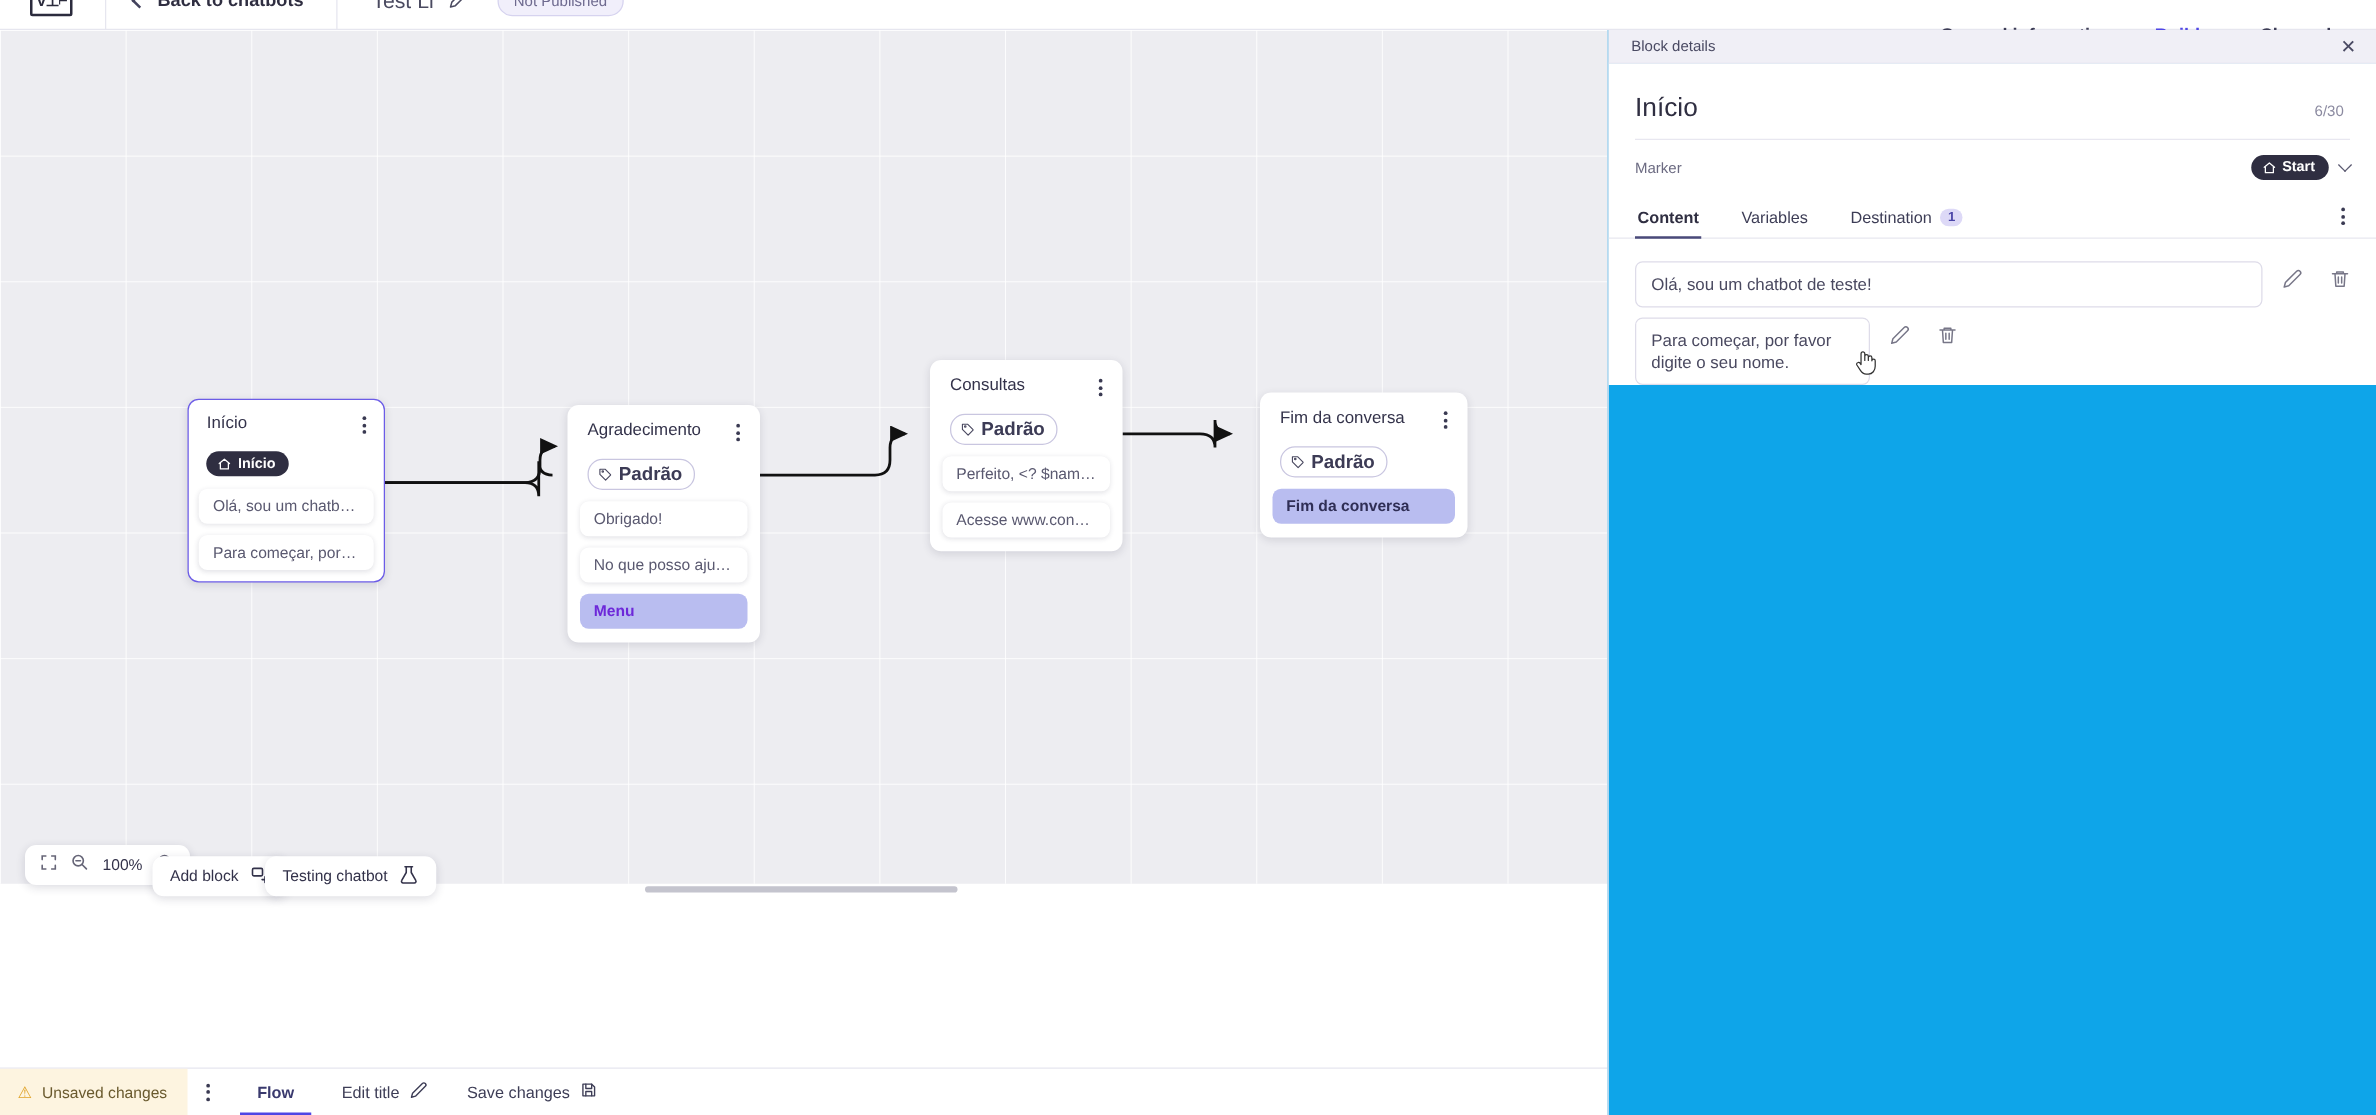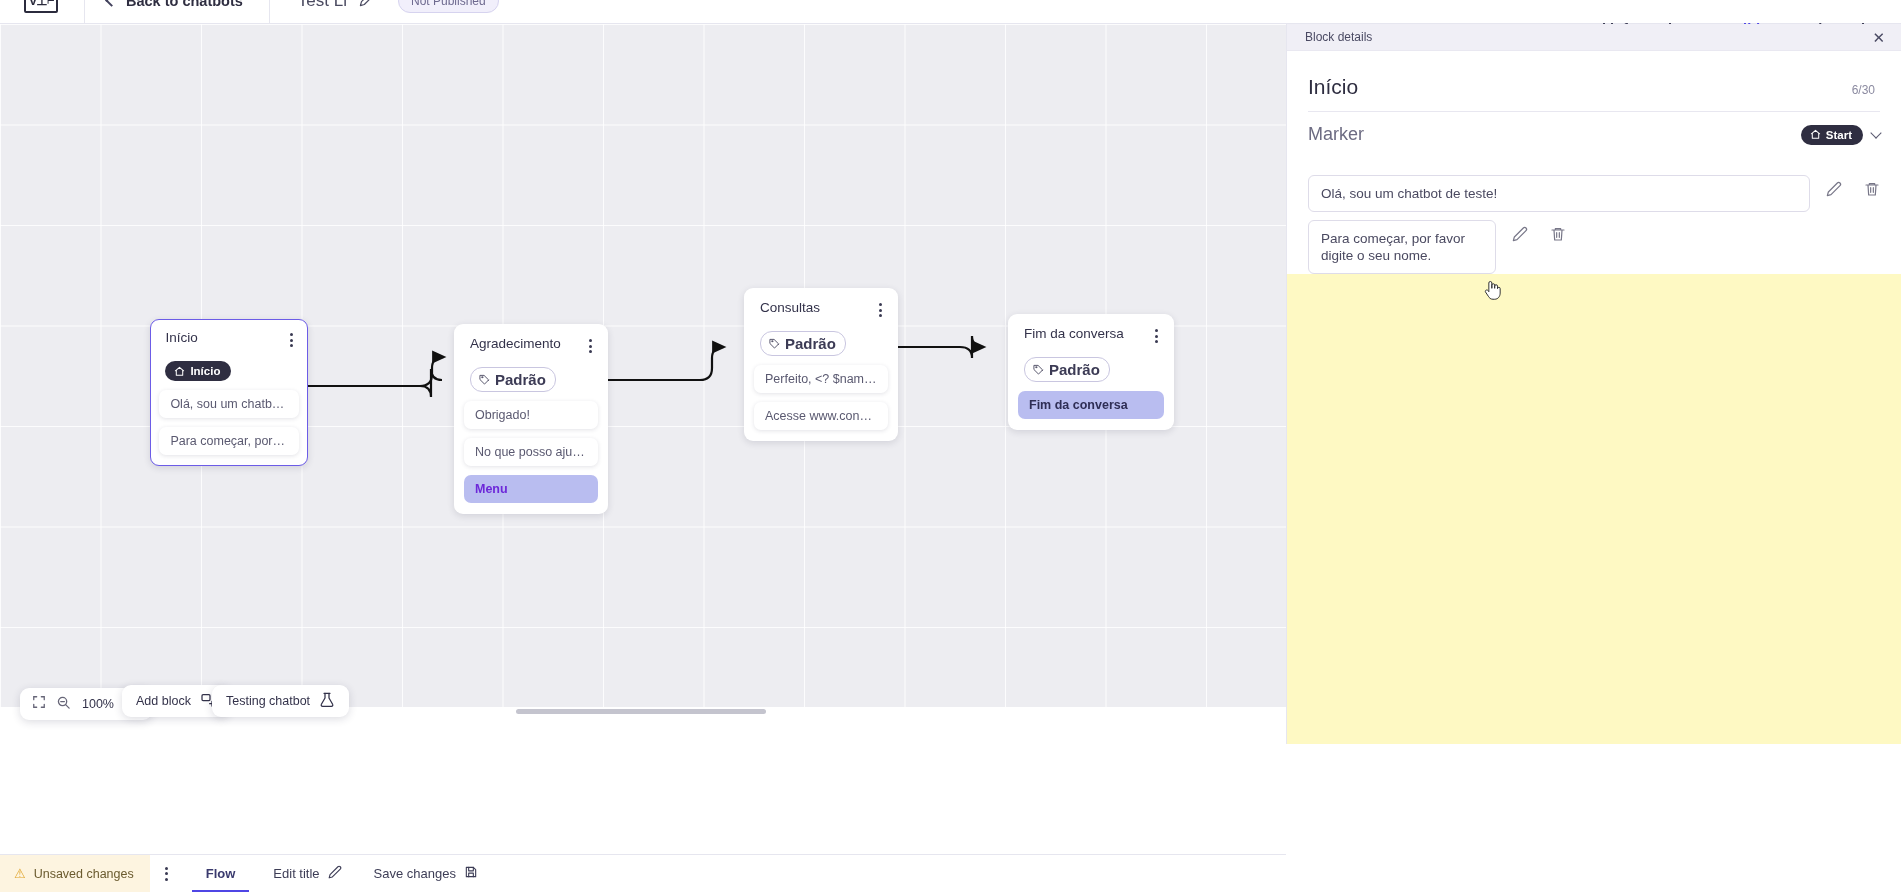--- a/index.html
+++ b/index.html
@@ -119,42 +119,42 @@
     color: #3d3d56; padding: 0 22px; position: relative; font-weight: 400;
   }
   .foot-tab.active { color: #3a3a6e; font-weight: 700; }
   .foot-tab.active::after {
     content: ""; position: absolute; left: 8px; right: 8px; bottom: 0; height: 2.5px; background: #4f46e5;
   }
   .foot-item { display: flex; align-items: center; gap: 8px; font-size: 13px; color: #3d3d56; padding: 0 16px; }
 
   
   .panel {
-    position: absolute; right: 0; top: 24px; width: 615px; height: 720px;
-    background: #fef9c3; border-left: 1px solid #e6e6ef;
+    position: absolute; right: 0; top: 24px; width: 615px; height: 868px;
+    background: #0ea5e9; border-left: 1px solid #e6e6ef;
   }
   .panel-head {
     height: 27px; background: #f0eff6; display: flex; align-items: center;
     justify-content: space-between; padding: 0 16px 0 18px; border-bottom: 1px solid #e9e8f1;
   }
   .panel-head-title { font-size: 12px; color: #4a4a63; }
   .close-x { font-size: 15px; color: #4a4a63; cursor: pointer; line-height: 1; }
   .panel-body { background: #fff; }
   .panel-title-row {
     display: flex; align-items: baseline; justify-content: space-between;
     padding: 24px 26px 12px 21px;
   }
   .panel-title { font-size: 21px; color: #2f2e41; font-weight: 400; }
   .panel-count { font-size: 12px; color: #8b8aa0; }
   .panel-rule { height: 1px; background: #e8e7f0; margin: 0 21px; }
   .marker-row {
     display: flex; align-items: center; justify-content: space-between;
     padding: 12px 21px 12px 21px;
   }
-  .marker-label { font-size: 18px; color: #6c6b82; }
+  .marker-label { font-size: 12px; color: #6c6b82; }
   .marker-right { display: flex; align-items: center; gap: 9px; }
   .chev-down { width: 8px; height: 8px; border-right: 1.6px solid #5a5970; border-bottom: 1.6px solid #5a5970; transform: rotate(45deg); margin-top: -4px; }
   .tabs-row {
     display: flex; align-items: center; padding: 0 21px; border-bottom: 1px solid #e8e7f0; gap: 30px;
   }
   .ptab { font-size: 13px; color: #3d3d56; padding: 10px 2px 9px; position: relative; display: flex; align-items: center; gap: 7px; }
   .ptab.active { color: #2f2e41; font-weight: 700; }
   .ptab.active::after { content: ""; position: absolute; left: 0; right: 0; bottom: -1px; height: 2.5px; background: #4a4a7a; }
   .count-pill { background: #ddd9f7; color: #4a44a8; font-size: 10.5px; border-radius: 9px; padding: 1px 6px; font-weight: 700; }
   .ptab-kebab { margin-left: auto; display: flex; flex-direction: column; gap: 2.5px; padding: 8px 4px; }
@@ -296,21 +296,21 @@
         <svg width="11" height="11" viewBox="0 0 24 24" fill="none" stroke="#4a4960" stroke-width="2" stroke-linecap="round" stroke-linejoin="round">
             <path d="M20.6 13.4 12 22l-10-10V3h9l9.6 9.6a1.4 1.4 0 0 1 0 .8z"></path>
             <circle cx="7" cy="7" r="1.3"></circle>
           </svg>
         <span>Padrão</span>
       </span>
       <div class="msg end">Fim da conversa</div>
     </div>
   </div>
 
-  <div class="zoom-bar" style="bottom:172px;">
+  <div class="zoom-bar" style="bottom:184px;">
     <span class="icon-btn">
       <svg width="14" height="14" viewBox="0 0 24 24" fill="none" stroke="#33324a" stroke-width="2.2" stroke-linecap="round">
           <path d="M3 8V3h5M16 3h5v5M21 16v5h-5M8 21H3v-5"></path>
         </svg>
     </span>
     <span class="icon-btn">
       <svg width="15" height="15" viewBox="0 0 24 24" fill="none" stroke="#33324a" stroke-width="2.1" stroke-linecap="round">
           <circle cx="10.5" cy="10.5" r="6.6"></circle>
           <path d="M15.4 15.4 21 21M7.6 10.5h5.8"></path>
         </svg>
@@ -396,20 +396,37 @@
             <svg width="11" height="11" viewBox="0 0 24 24" fill="none" stroke="#fff" stroke-width="2.2" stroke-linecap="round" stroke-linejoin="round">
                 <path d="M3 10.5 12 3l9 7.5"></path>
                 <path d="M5 10v10h14V10"></path>
               </svg>
             <span>Start</span>
           </span>
           <span class="chev-down"></span>
         </span>
       </div>
 
+      <div class="tabs-row">
+        <div class="ptab active">
+          <span>Content</span>
+        </div>
+        <div class="ptab">
+          <span>Variables</span>
+        </div>
+        <div class="ptab">
+          <span>Destination</span>
+          <span class="count-pill">1</span>
+        </div>
+        <div class="ptab-kebab">
+            <i></i>
+            <i></i>
+            <i></i>
+          </div>
+      </div>
 
       <div class="content-area">
         <div class="content-row">
           <div class="content-box">Olá, sou um chatbot de teste!</div>
           <div class="row-actions">
             <span class="icon-btn">
               <svg width="16" height="16" viewBox="0 0 24 24" fill="none" stroke="#4a4960" stroke-width="1.8" stroke-linecap="round" stroke-linejoin="round">
                   <path d="M17 3a2.8 2.8 0 0 1 4 4L7.5 20.5 2 22l1.5-5.5L17 3z"></path>
                 </svg>
             </span>

